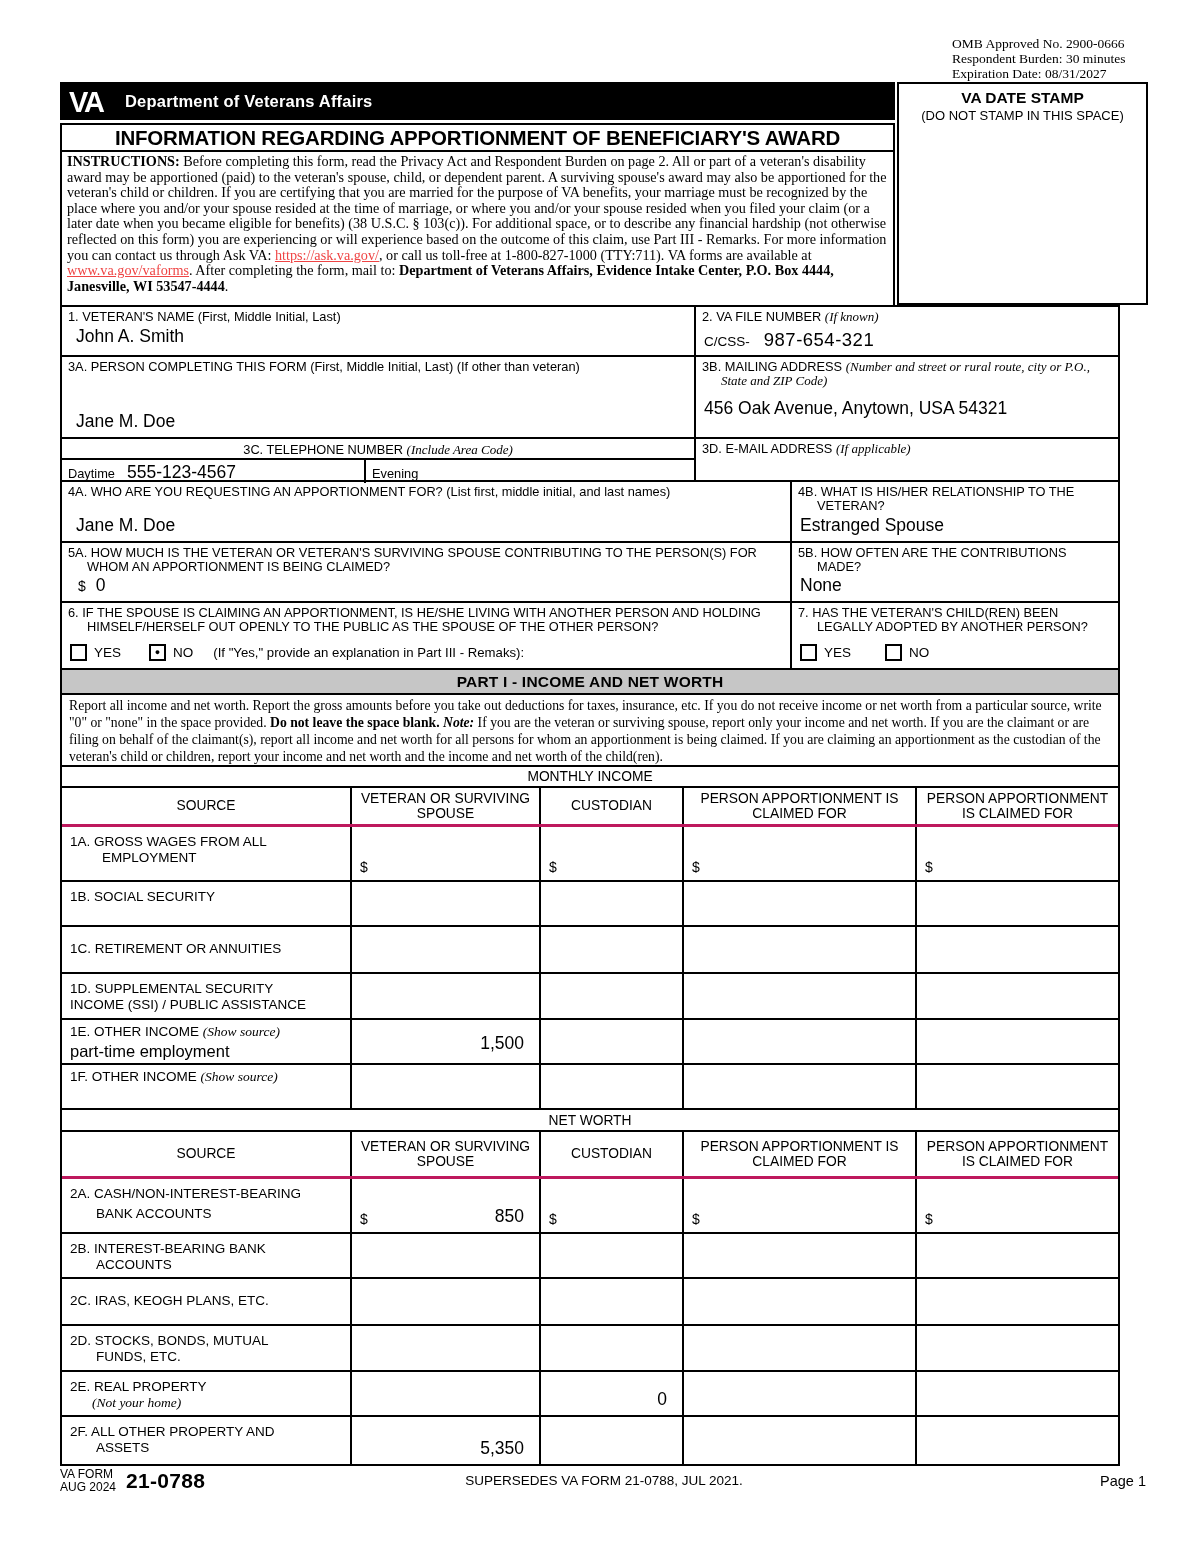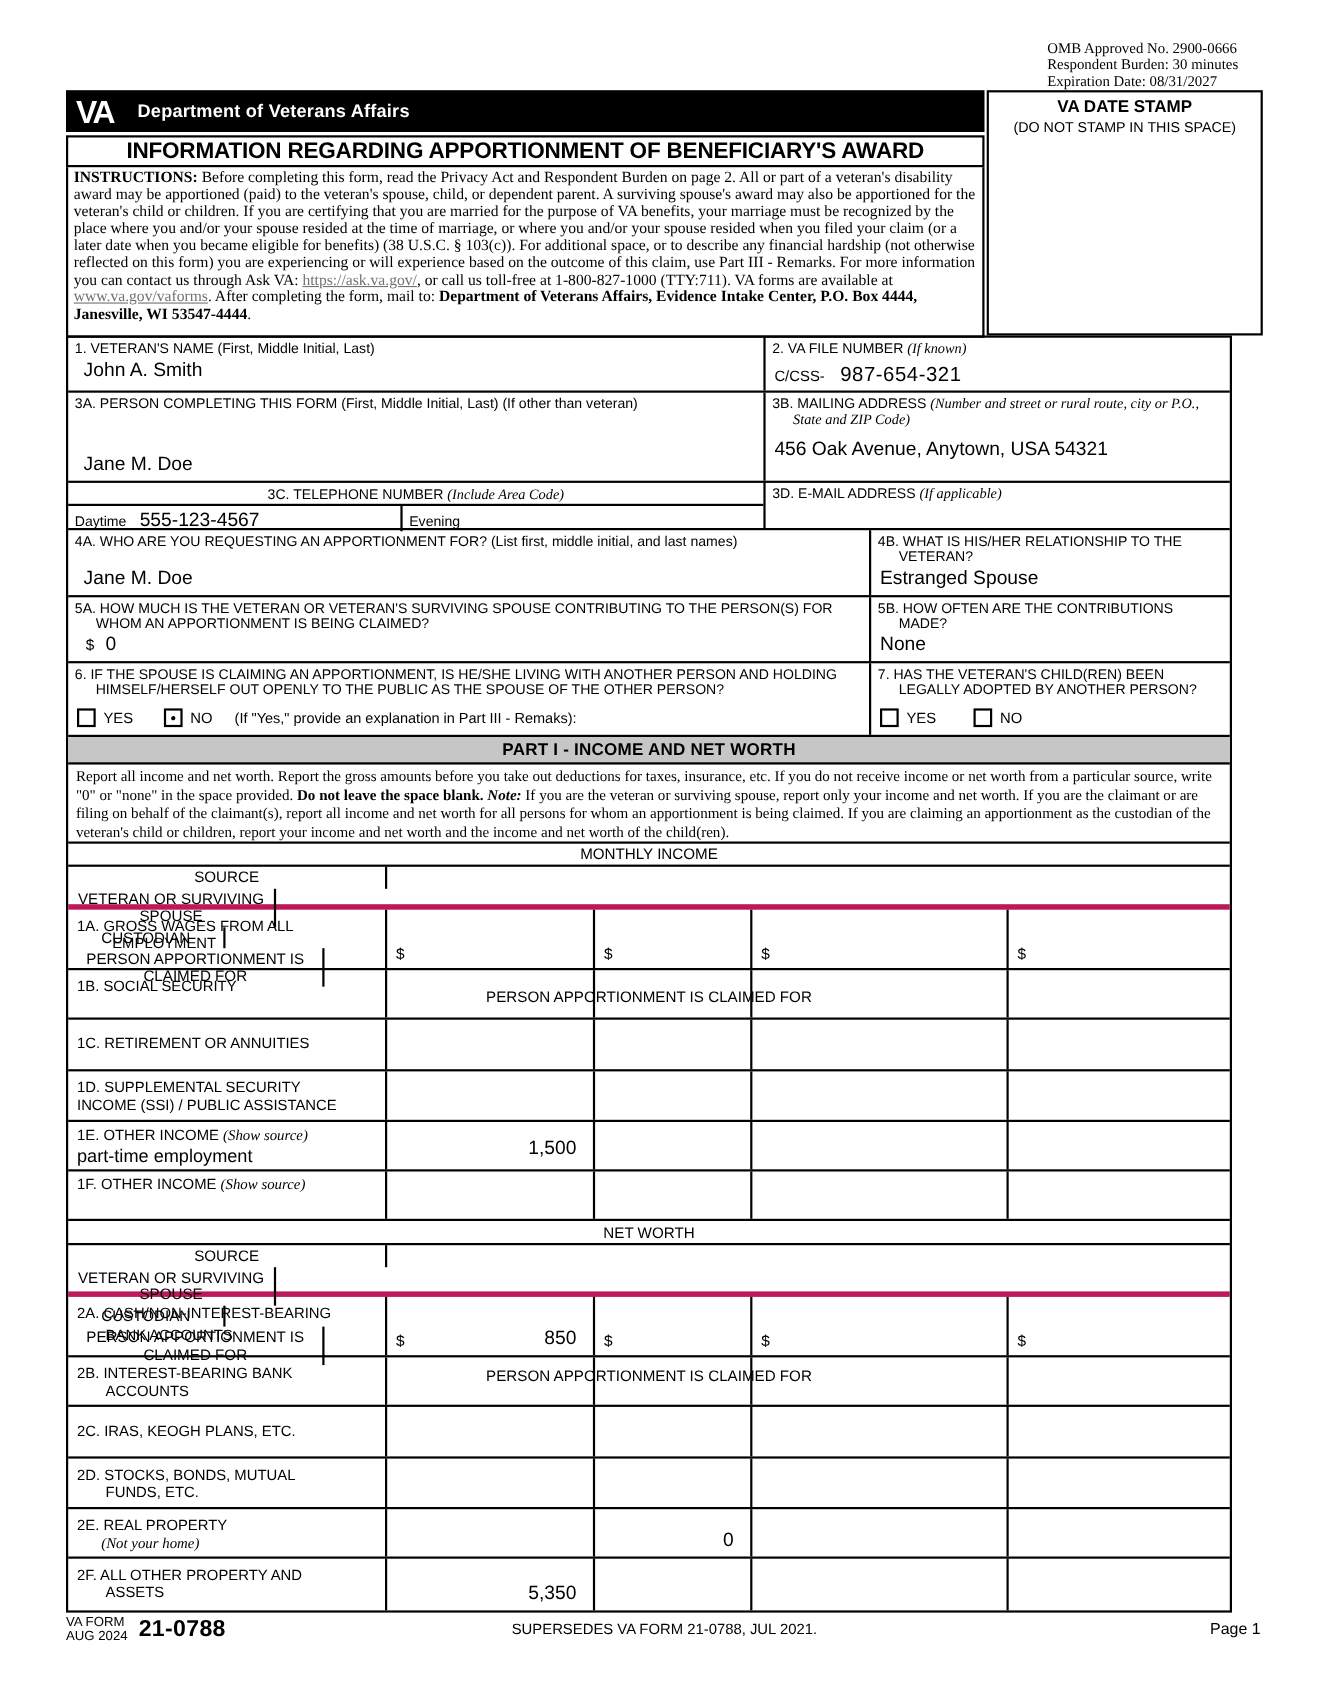--- a/index.html
+++ b/index.html
@@ -14,21 +14,21 @@
   
   .hdr-left { position:absolute; left:60px; top:82px; width:835px; }
   .black-bar { background:#000; height:38px; display:flex; align-items:center; padding-left:9px; }
   .va-logo { display:inline-flex; }
   .dept { color:#fff; font-weight:bold; font-size:16.5px; margin-left:10px; letter-spacing:0.2px; }
   .title-box { border:2.5px solid #000; margin-top:3px; height:29px; display:flex;
                align-items:flex-end; justify-content:center; font-weight:bold; font-size:20.5px;
                letter-spacing:-0.2px; }
   .instructions { border:2px solid #000; border-top:none; padding:2px 5px 0 5px; height:155px;
                   font-family:"Liberation Serif", serif; font-size:14.2px; line-height:15.6px; }
-  .instructions a { color:#737373; text-decoration:underline; }
+  .instructions a { color:#ef4444; text-decoration:underline; }
 
   
   .datestamp { position:absolute; left:897px; top:82px; width:251px; height:223px;
                border:2.5px solid #000; text-align:center; padding-top:5px; }
   .ds-title { font-weight:bold; font-size:15.5px; }
   .ds-sub { font-size:13px; margin-top:1px; }
 
   
   .grid { position:absolute; left:60px; top:305px; width:1060px; border:2px solid #000; }
   .row { display:flex; border-bottom:2px solid #000; }
@@ -67,21 +67,21 @@
   .part-hdr { height:25px; background:#c6c6c6; display:flex; align-items:center; justify-content:center;
               font-weight:bold; font-size:15.5px; letter-spacing:0.2px; }
   .intro { height:72px; font-family:"Liberation Serif", serif; font-size:13.7px; line-height:17.1px;
            padding:2px 7px 0 7px; display:block; }
   .intro .bold { font-weight:bold; }
   .intro .bi { font-weight:bold; font-style:italic; }
 
   .band { height:21px; display:flex; align-items:center; justify-content:center; font-size:13.8px; }
   .band.nw { height:22px; }
 
-  .th-row { display:flex; border-bottom:5px solid #be185d;flex-direction:column; }
+  .th-row { display:flex; border-bottom:3px solid #be185d; }
   .th { border-right:2px solid #000; display:flex; align-items:center; justify-content:center;
         text-align:center; font-size:13.8px; line-height:15.5px; padding:2px 8px; }
   .th:last-child { border-right:none; }
   .w-src { width:290px; } .w-c2 { width:189px; } .w-c3 { width:143px; } .w-c4 { width:233px; }
   .w-c5 { flex:1; }
   .hdr-mi { height:39px; } .hdr-nw { height:47px; }
 
   .t-src { width:290px; border-right:2px solid #000; padding:7px 4px 2px 8px; }
   .src-l1 { font-size:13.5px; line-height:16px; }
   .src-note { font-family:"Liberation Serif", serif; font-style:italic; font-size:13.5px; }

